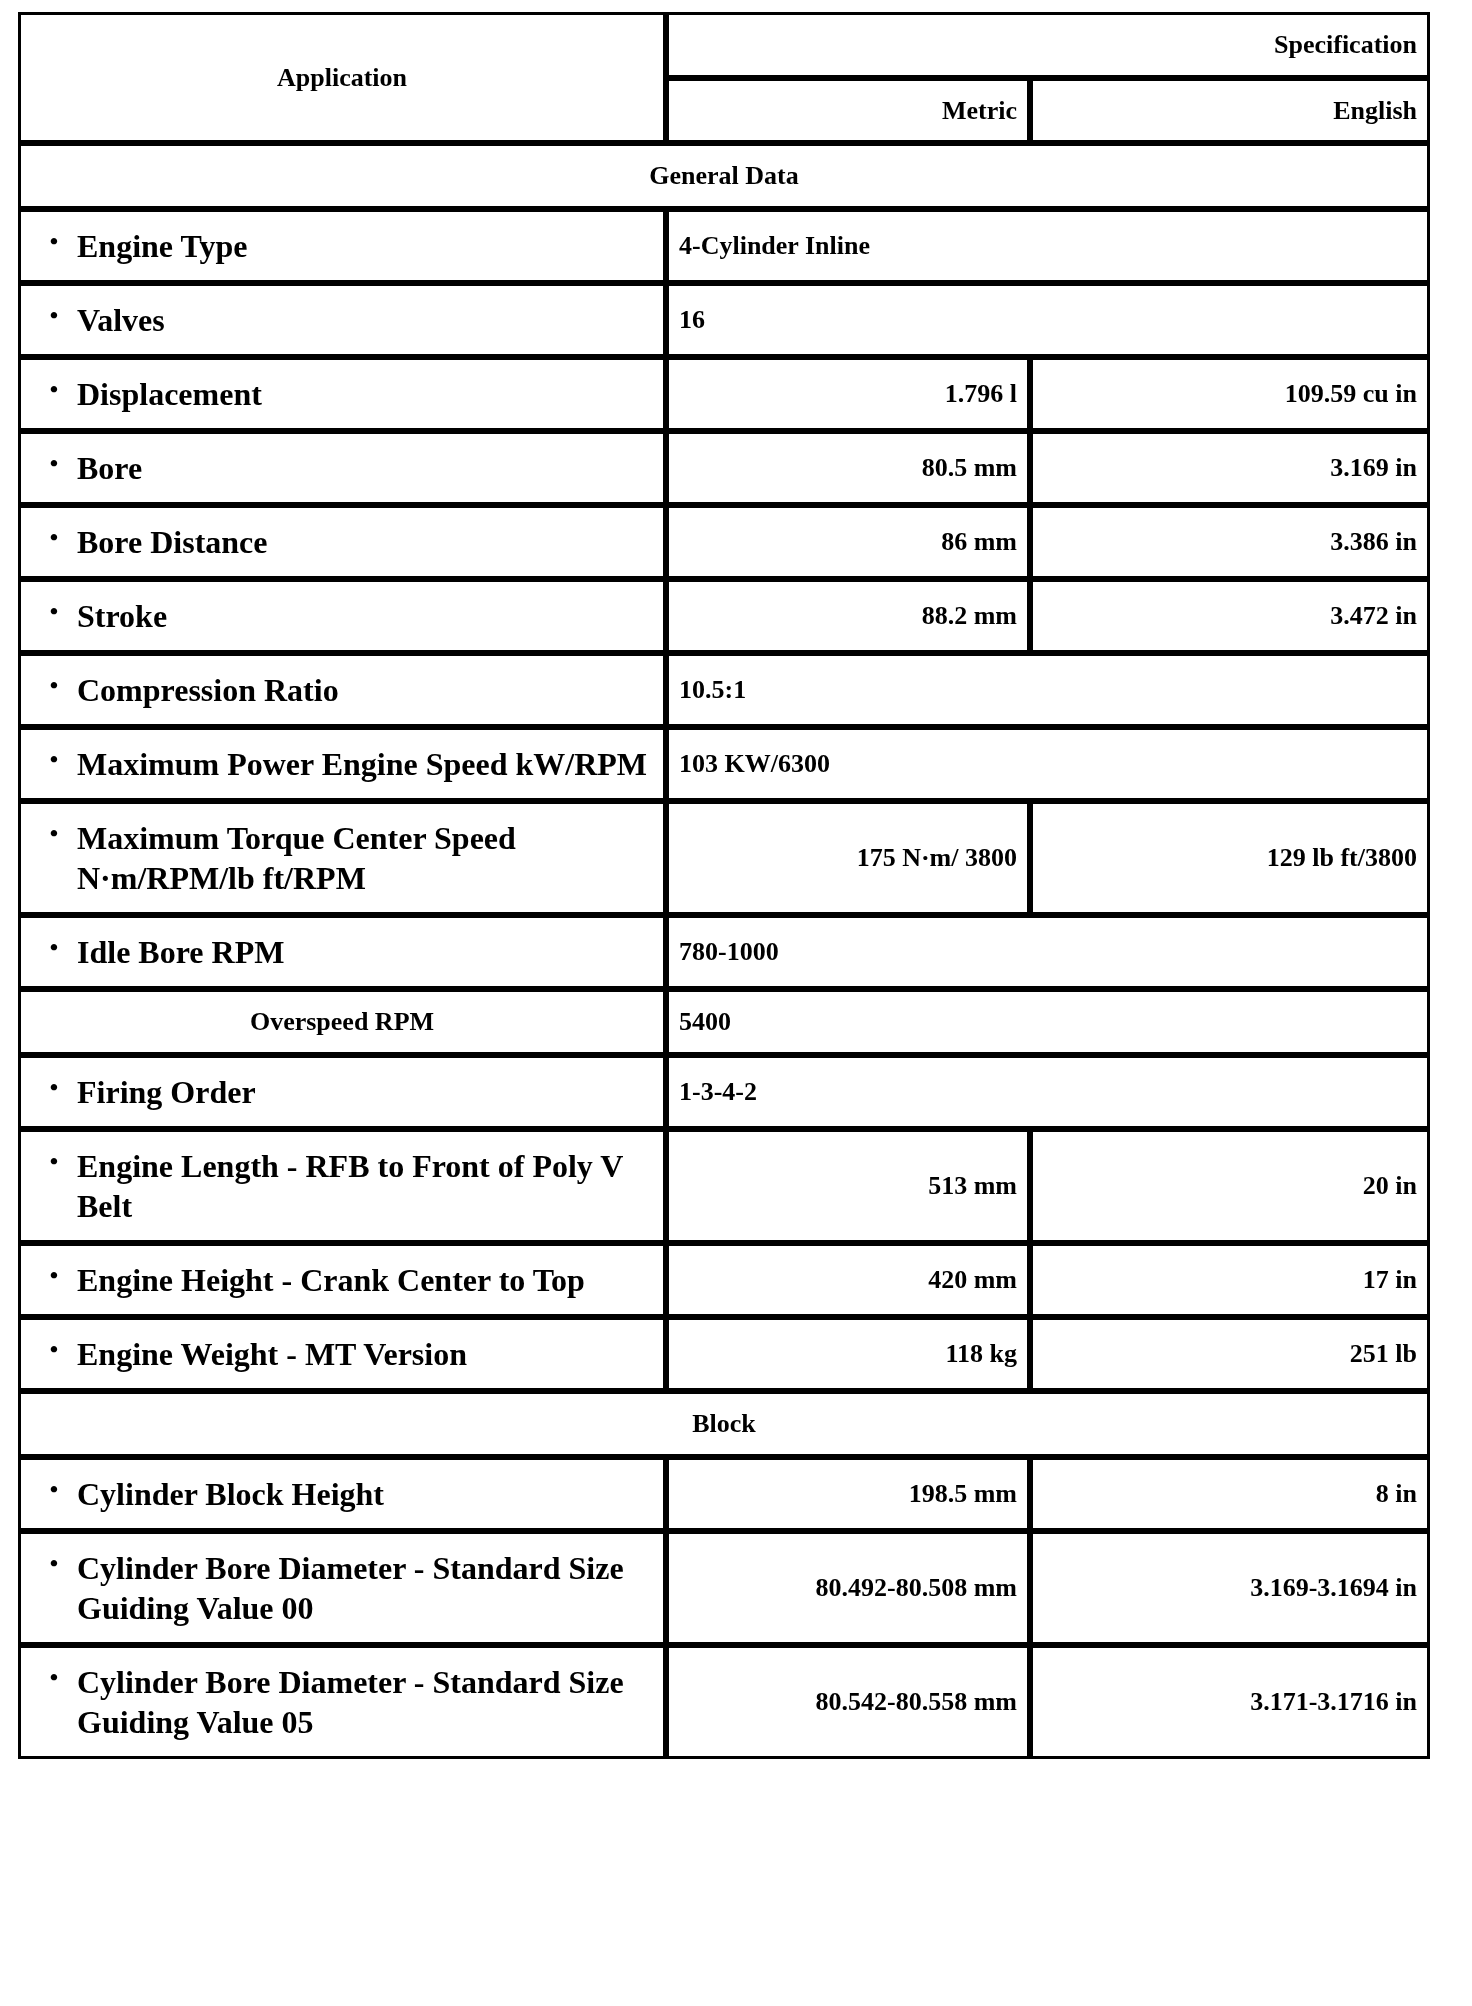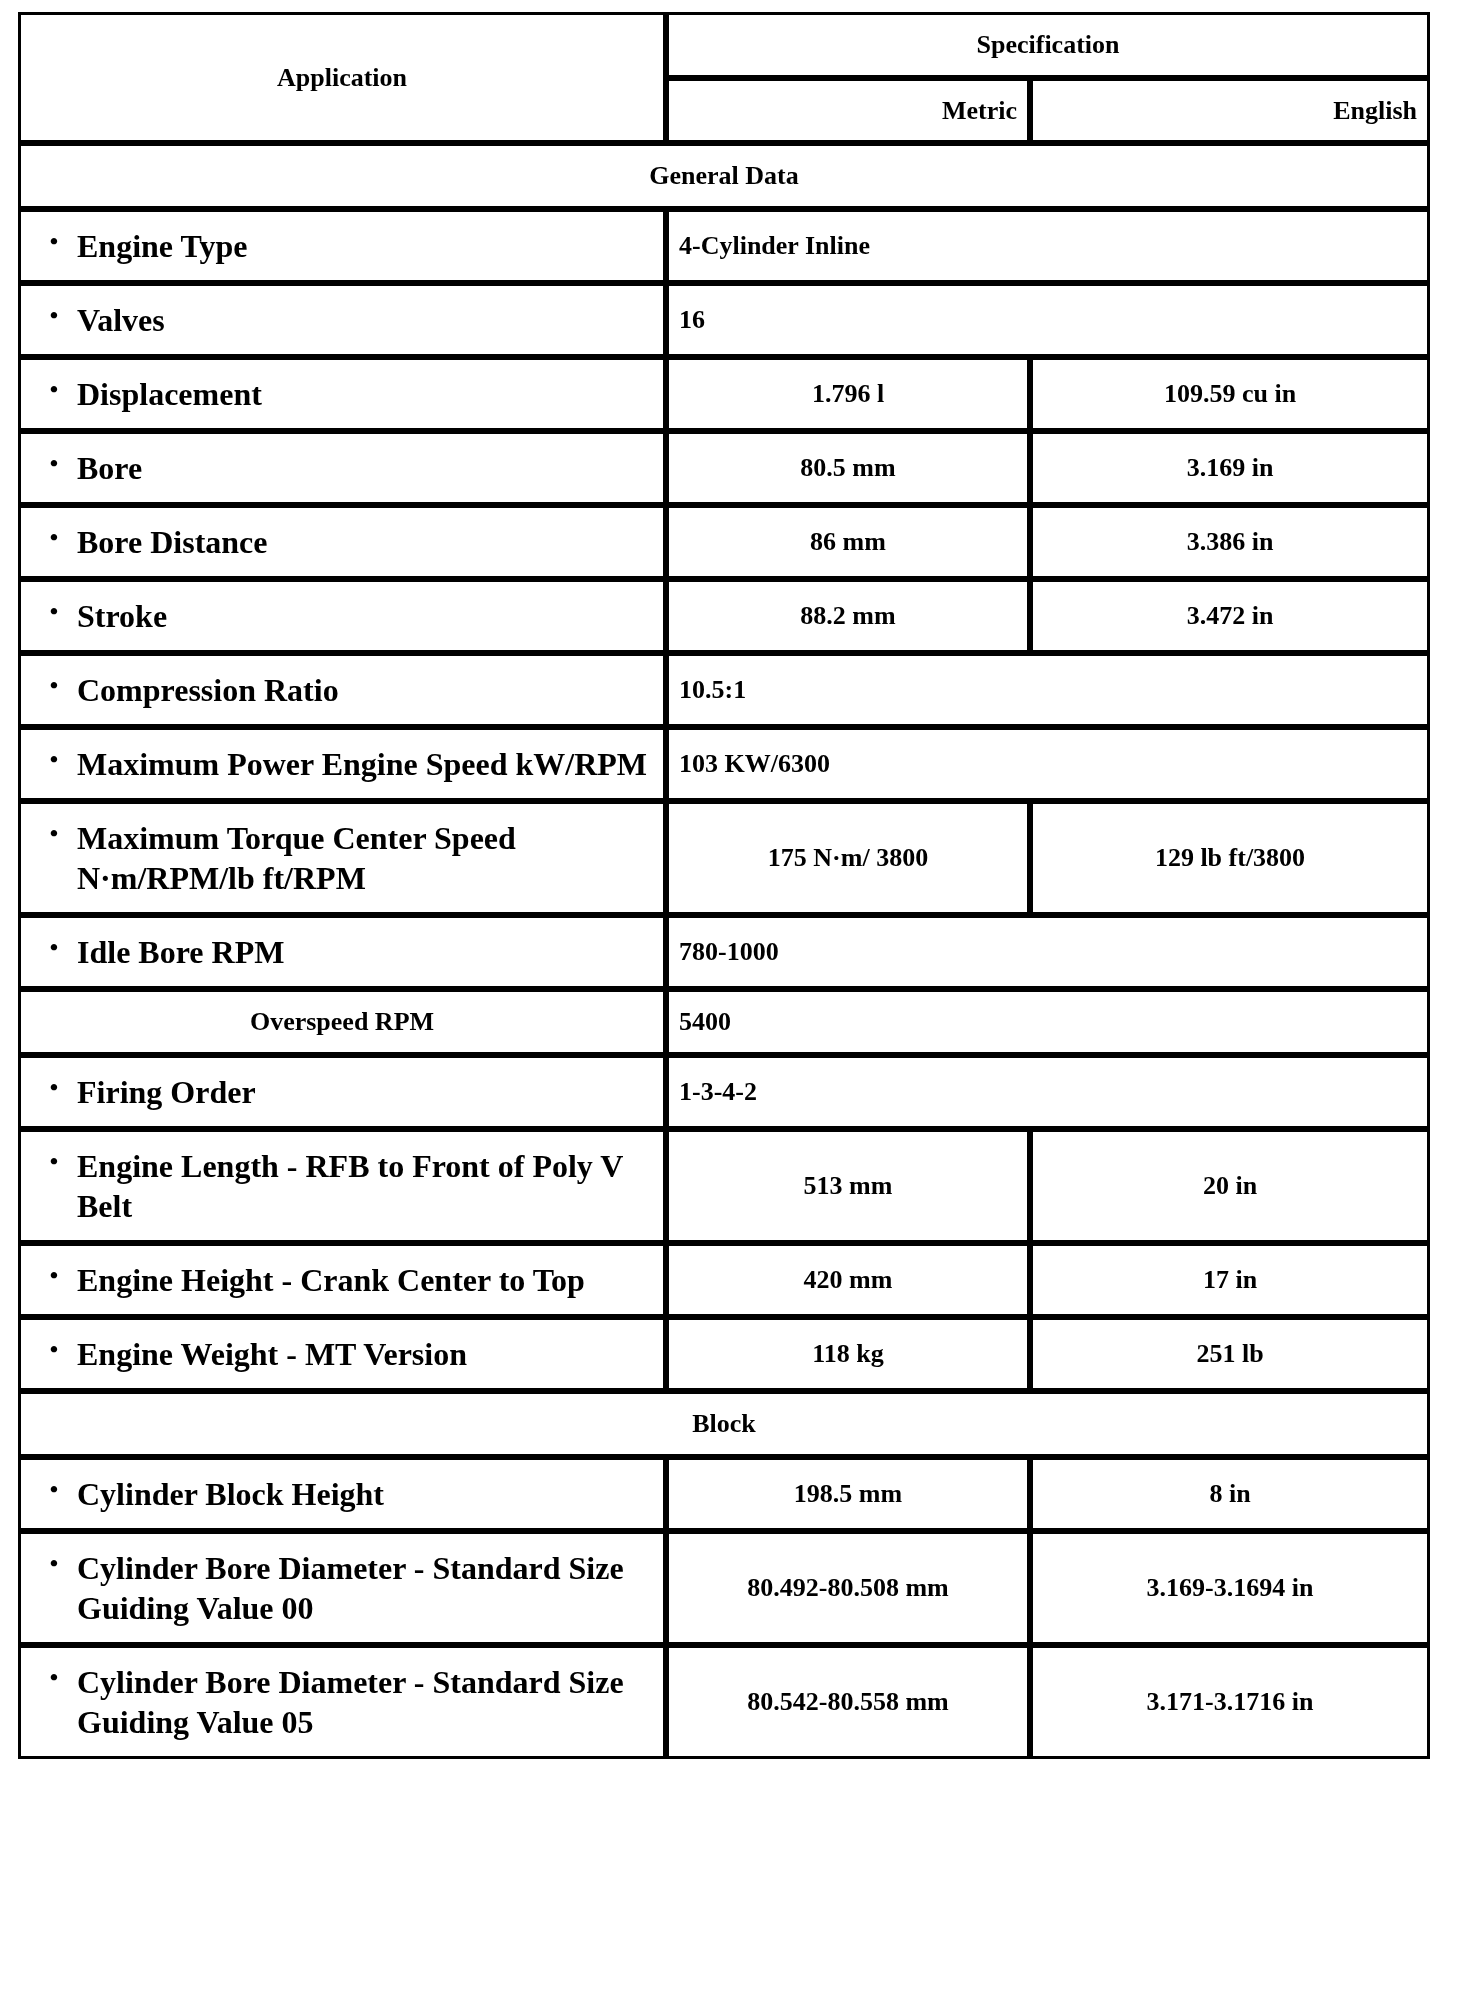--- a/index.html
+++ b/index.html
@@ -37,21 +37,21 @@
   col.c-met   { width: 364px; }
   col.c-eng   { width: 400px; }
 
   td.hdr-app {
     text-align: center;
     font-size: 28px;
     padding: 26px 10px;
     margin-top: 24px;
   }
   td.hdr-spec {
-    text-align: center;
+    text-align: right;
     font-size: 28px;
     padding: 8px 10px 10px 10px;
   }
   td.hdr-sub {
     text-align: right;
     font-size: 28px;
     padding: 10px 10px 12px 10px;
   }
   td.section {
     text-align: center;
@@ -72,21 +72,21 @@
     text-align: center;
     font-size: 24px;
     line-height: 1.25;
   }
   td.label .ltext {
     flex: 1 1 auto;
     font-size: 32px;
     line-height: 1.25;
   }
   td.val {
-    text-align: center;
+    text-align: right;
   }
   td.val-wide {
     text-align: left;
   }
 </style>
 </head>
 <body>
 
 <div class="page">
   <table class="spec">

